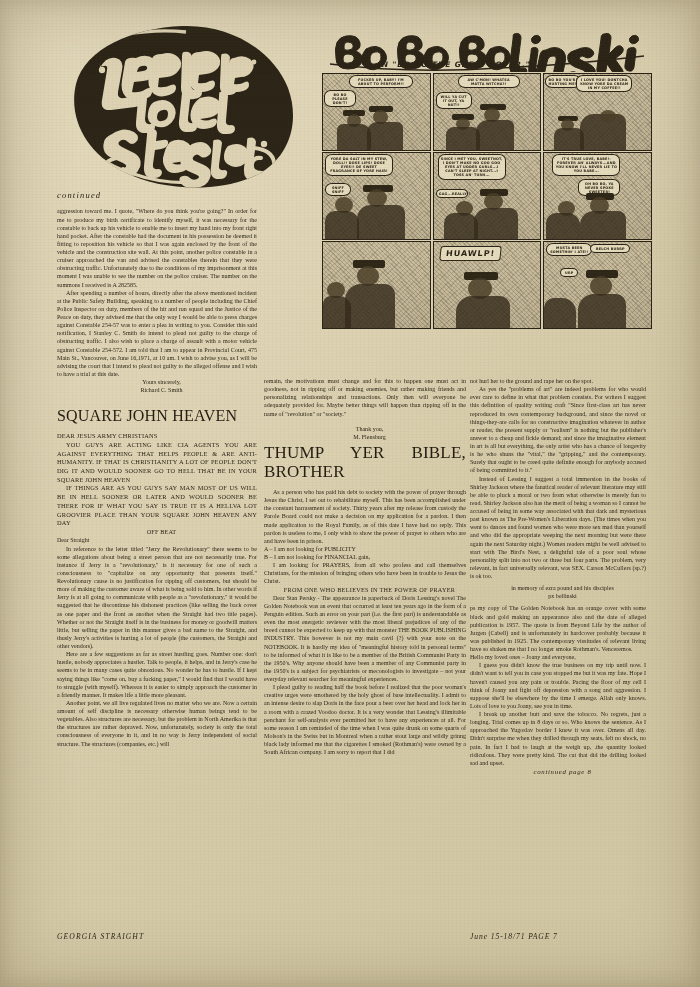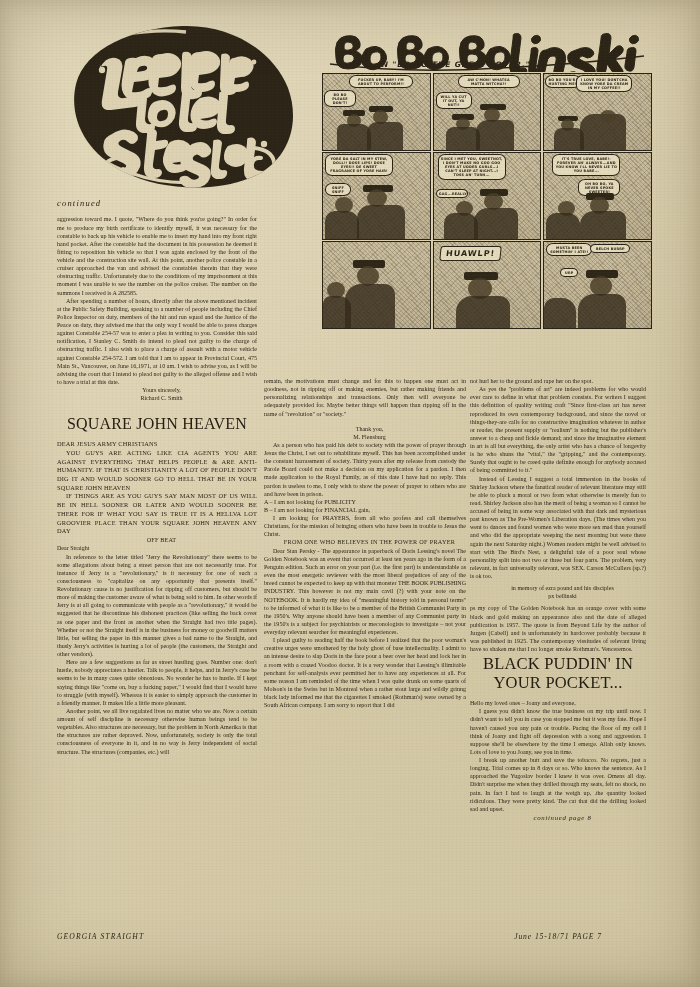--- a/index.html
+++ b/index.html
@@ -59,43 +59,43 @@
   #col2{left:264px;top:377px;width:202px;}
   #col3{left:470px;top:377px;width:176px;}
   .col p{margin:0;text-indent:9px;}
   .col p.noind{text-indent:0;}
   .sig{text-align:center;text-indent:0;margin-top:5px;line-height:1.35;}
   .gap{height:7px;}
   .gap-s{height:4px;}
 
   h2.hl{
     font-family:"Liberation Serif",serif;font-weight:normal;
-    text-align:center;margin:2px 0 7px 0;color:#221c12;
+    margin:2px 0 7px 0;color:#221c12;
     line-height:1.12;letter-spacing:.2px;
   }
   h2.h-sq{font-size:16px;margin-top:13px;}
   h2.h-nb{font-size:17px;margin-top:11px;}
   h2.h-tb{font-size:17px;}
   h2.h-hg{font-size:16.5px;}
   h2.h-bp{font-size:16.5px;}
 
   .allcaps{font-size:6.4px;letter-spacing:.15px;line-height:1.36;text-align:justify;}
   .allcaps p{text-indent:9px;margin:0;}
   .allcaps p.noind{text-indent:0;}
   .centline{text-align:center;text-indent:0;margin:6px 0 0 0;font-size:6.2px;}
 
   .footer-left{position:absolute;left:57px;top:932px;font-size:7.6px;font-style:italic;
     letter-spacing:1.1px;color:#2c2519;font-family:"Liberation Serif",serif;}
-  .footer-right{position:absolute;left:470px;top:932px;width:176px;text-align:center;
+  .footer-right{position:absolute;left:470px;top:932px;width:176px;text-align:left;
     font-size:7.6px;font-style:italic;letter-spacing:.9px;color:#2c2519;
     font-family:"Liberation Serif",serif;}
   .contnote{text-align:center;text-indent:0;font-style:italic;font-size:6.8px;
     letter-spacing:.7px;margin-top:3px;}
   .cont-top{font-style:italic;font-size:8.5px;letter-spacing:1.2px;margin-bottom:6px;
-    text-indent:0;margin-top:8px;}
+    text-indent:0;}
 </style>
 </head>
 <body>
 
 <div class="page">
 
   <div class="masthead">
     <svg viewBox="0 0 250 166" xmlns="http://www.w3.org/2000/svg" aria-hidden="true">
       <defs>
         <clipPath id="blobclip">
@@ -319,20 +319,21 @@
     <p>Here are a few suggestions as far as street hustling goes. Number one: don't hustle, nobody appreciates a hustler. Talk to people, it helps, and in Jerry's case he seems to be in many cases quite obnoxious. No wonder he has to hustle. If I kept saying things like "come on, buy a fucking paper," I would find that I would have to struggle (with myself). Whereas it is easier to simply approach the customer in a friendly manner. It makes life a little more pleasant.</p>
     <p>Another point, we all live regulated lives no matter who we are. Now a certain amount of self discipline is necessary otherwise human beings tend to be vegetables. Also structures are necessary, but the problem in North Amerika is that the structures are rather depraved. Now, unfortunately, society is only the total consciousness of everyone in it, and in no way is Jerry independent of social structure. The structures (companies, etc.) will</p>
   </div>
 
   <div class="col" id="col2">
     <p class="noind">remain, the motivations must change and for this to happen one must act in goodness, not in ripping off or making enemies, but rather making friends and personalizing relationships and transactions. Only then will everyone be adequately provided for. Maybe better things will happen than ripping off in the name of "revolution" or "society."</p>
     <div class="gap"></div>
     <p class="sig">Thank you,</p>
     <p class="sig" style="margin-top:0">M. Flensburg</p>
 
+    <h2 class="hl h-tb">THUMP YER BIBLE, BROTHER</h2>
 
     <p>As a person who has paid his debt to society with the power of prayer through Jesus the Christ, I set out to rehabilitate myself. This has been accomplished under the constant harrassment of society. Thirty years after my release from custody the Parole Board could not make a decision on my application for a pardon. I then made application to the Royal Family, as of this date I have had no reply. This pardon is useless to me, I only wish to show the power of prayer to others who are and have been in prison.</p>
     <p class="noind">A – I am not looking for PUBLICITY</p>
     <p class="noind">B – I am not looking for FINANCIAL gain,</p>
     <p>I am looking for PRAYERS, from all who profess and call themselves Christians, for the mission of bringing others who have been in trouble to Jesus the Christ.</p>
     <p class="centline" style="letter-spacing:.3px">FROM ONE WHO BELIEVES IN THE POWER OF PRAYER</p>
 
 
     <p>Dear Stan Persky - The appearance in paperback of Doris Lessing's novel The Golden Notebook was an event that occurred at least ten years ago in the form of a Penguin edition. Such an error on your part (i.e. the first part) is understandable as even the most energetic reviewer with the most liberal prejudices of any of the breed cannot be expected to keep up with that monster THE BOOK PUBLISHING INDUSTRY. This however is not my main cavil (?) with your note on the NOTEBOOK. It is hardly my idea of "meaningful history told in personal terms" to be informed of what it is like to be a member of the British Communist Party in the 1950's. Why anyone should have been a member of any Communist party in the 1950's is a subject for psychiatrists or meconologists to investigate – not your everyday relevant searcher for meaningful experiences.</p>
     <p>I plead guilty to reading half the book before I realized that the poor woman's creative urges were smothered by the holy ghost of base intellectuality. I admit to an intense desire to slap Doris in the face pour a beer over her head and lock her in a room with a crazed Voodoo doctor. It is a very wonder that Lessing's illimitable penchant for self-analysis ever permitted her to have any experiences at all. For some reason I am reminded of the time when I was quite drunk on some quarts of Molson's in the Swiss but in Montreal when a rather stout large and wildly grinng black lady informed me that the cigarettes I smoked (Rothman's) were owned by a South African company. I am sorry to report that I did</p>
@@ -341,21 +342,20 @@
   <div class="col" id="col3">
     <p class="noind">not hurl her to the ground and rape her on the spot.</p>
     <p>As yes the "problems of art" are indeed problems for who would ever care to define in what that problem consists. For writers I suggest this definition of quality writing craft "Since first-class art has never reproduced its own contemporary background, and since the novel or things-they-are calls for no constructive imagination whatever in author or reader, the present supply or "realism" is nothing but the publisher's answer to a cheap and fickle demand; and since the imaginative element in art is all but everything, the only artist who has a chance of longevity is he who shuns the "vital," the "gripping," and the contemporary. Surely that ought to be creed quite definite enough for anybody accused of being committed to it."</p>
     <p>Instead of Lessing I suggest a total immersion in the books of Shirley Jackson where the fanatical reader of relevant literature may still be able to pluck a moral or two from what otherwise is merely fun to read. Shirley Jackson also has the merit of being a woman so I cannot be accused of being in some way associated with that dark and mysterious past known as The Pre-Women's Liberation days. (The times when you went to dances and found women who were more sex mad than yourself and who did the appropriate weeping the next morning but were there again the next Saturday night.) Women readers might be well advised to start with The Bird's Nest, a delightful tale of a poor soul whose personality split into not two or three but four parts. The problem, very relevant, in fact universally relevant, was SEX. Carson McCullers (sp.?) is ok too.</p>
     <div class="gap-s"></div>
     <p class="sig">in memory of ezra pound and his disciples</p>
     <p class="sig" style="margin-top:0">px bellinski</p>
     <div class="gap-s"></div>
     <p class="noind">ps my copy of The Golden Notebook has an orange cover with some black and gold making an appearance also and the date of alleged publication is 1957. The quote is from Beyond Life by the author of Jurgen (Cabell) and is unfortunately in hardcover probably because it was published in 1925. The contemporary vissitudes of relevant living have so shaken me that I no longer smoke Rothman's. Venceremos.</p>
 
-    <h2 class="hl h-bp">BLACK PUDDIN' IN YOUR POCKET...</h2>
 
     <p class="noind">Hello my loved ones – Joany and everyone,</p>
     <p>I guess you didn't know the true business on my trip until now. I didn't want to tell you in case you stopped me but it was my fate. Hope I haven't caused you any pain or trouble. Pacing the floor of my cell I think of Joany and fight off depression with a song and aggression. I suppose she'll be elsewhere by the time I emerge. Allah only knows. Lots of love to you Joany, see you in time.</p>
     <p>I break up another butt and save the tobacco. No regrets, just a longing. Trial comes up in 8 days or so. Who knows the sentence. As I approached the Yugoslav border I knew it was over. Omens all day. Didn't surprise me when they drilled through my seats, felt no shock, no pain. In fact I had to laugh at the weigh up, .the quantity looked ridiculous. They were pretty kind. The cat that did the drilling looked sad and upset.</p>
     <p class="contnote">continued page 8</p>
   </div>
 
   <div class="footer-left">GEORGIA STRAIGHT</div>
   <div class="footer-right">June 15-18/71 PAGE 7</div>
 

